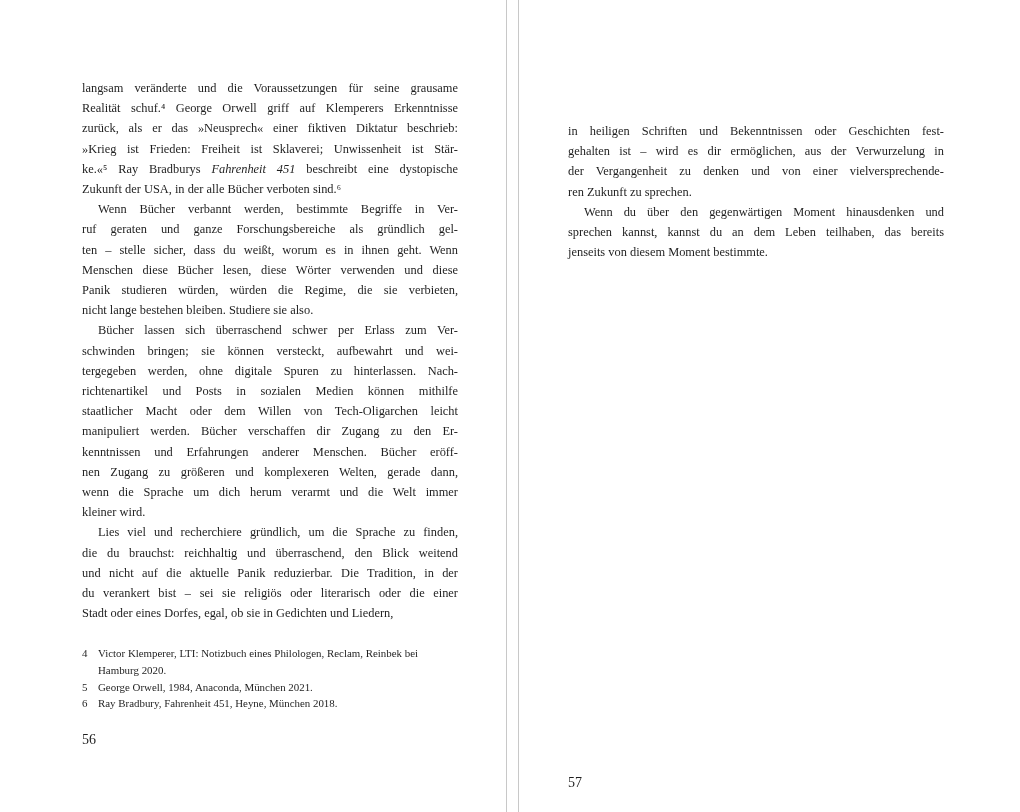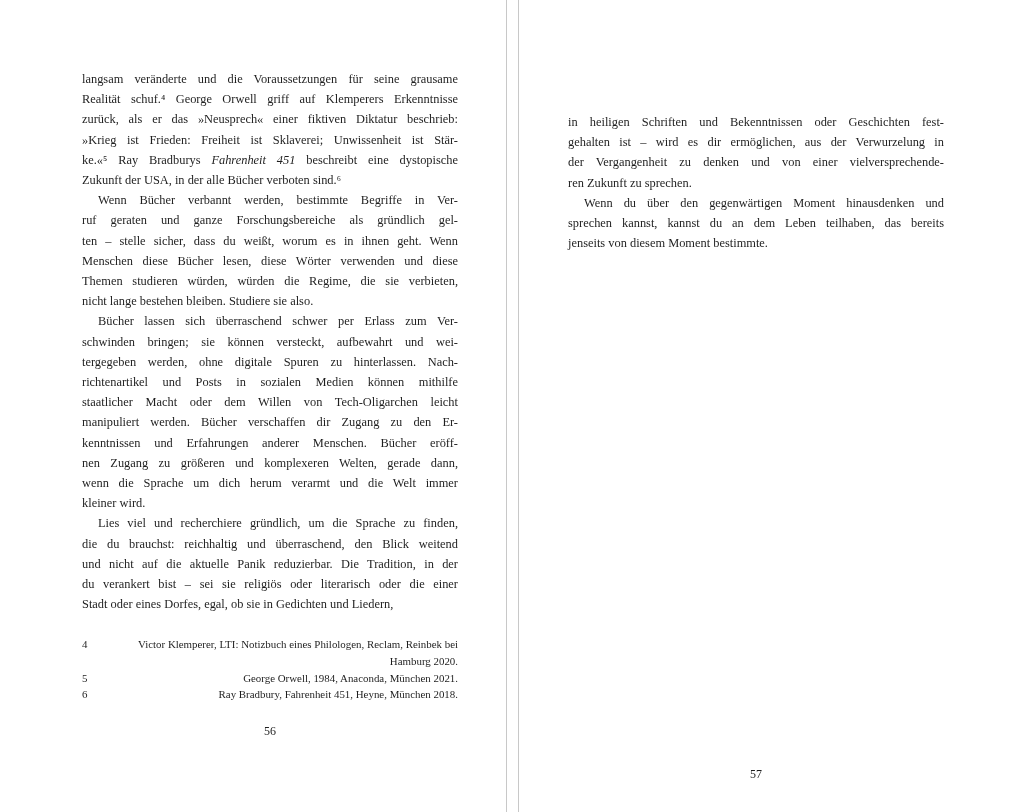--- a/index.html
+++ b/index.html
@@ -15,21 +15,21 @@
   }
   .spread {
     position: relative;
     width: 1020px;
     height: 812px;
     background: #ffffff;
     overflow: hidden;
   }
   .page {
     position: absolute;
-    top: 7px;
+    top: 16px;
     height: 586px;
   }
   .page-left  { left: 0;     width: 506px; }
   .page-right { left: 518px; width: 502px; margin-top: 43px; }
 
   .gutter-line {
     position: absolute;
     top: 0;
     bottom: 0;
     width: 1px;
@@ -58,28 +58,27 @@
   .footnotes {
     position: absolute;
     left: 82px;
     top: 629px;
     width: 376px;
     font-size: 10.9px;
     line-height: 16.8px;
   }
   .footnote { display: flex; }
   .fn-num   { flex: 0 0 16px; }
-  .fn-text  { flex: 1; text-align: right; }
+  .fn-text  { flex: 1; }
 
   .page-number {
     position: absolute;
     top: 716px;
     width: 376px;
-    text-align: center;
-    font-size: 12px;
+    font-size: 14px;
     line-height: 16px;
   }
   .pn-left  { left: 82px; }
   .pn-right { left: 50px; }
 
   i { font-style: italic; }
 </style>
 </head>
 <body>
 
@@ -93,21 +92,21 @@
           <div class="line">zurück, als er das »Neusprech« einer fiktiven Diktatur beschrieb:</div>
           <div class="line">»Krieg ist Frieden: Freiheit ist Sklaverei; Unwissenheit ist Stär-</div>
           <div class="line">ke.«⁵ Ray Bradburys <i>Fahrenheit 451</i> beschreibt eine dystopische</div>
           <div class="line line-end">Zukunft der USA, in der alle Bücher verboten sind.⁶</div>
         </div>
         <div class="para">
           <div class="line line-indent">Wenn Bücher verbannt werden, bestimmte Begriffe in Ver-</div>
           <div class="line">ruf geraten und ganze Forschungsbereiche als gründlich gel-</div>
           <div class="line">ten – stelle sicher, dass du weißt, worum es in ihnen geht. Wenn</div>
           <div class="line">Menschen diese Bücher lesen, diese Wörter verwenden und diese</div>
-          <div class="line">Themen studieren würden, würden die Regime, die sie verbieten,</div>
+          <div class="line">Panik studieren würden, würden die Regime, die sie verbieten,</div>
           <div class="line line-end">nicht lange bestehen bleiben. Studiere sie also.</div>
         </div>
         <div class="para">
           <div class="line line-indent">Bücher lassen sich überraschend schwer per Erlass zum Ver-</div>
           <div class="line">schwinden bringen; sie können versteckt, aufbewahrt und wei-</div>
           <div class="line">tergegeben werden, ohne digitale Spuren zu hinterlassen. Nach-</div>
           <div class="line">richtenartikel und Posts in sozialen Medien können mithilfe</div>
           <div class="line">staatlicher Macht oder dem Willen von Tech-Oligarchen leicht</div>
           <div class="line">manipuliert werden. Bücher verschaffen dir Zugang zu den Er-</div>
           <div class="line">kenntnissen und Erfahrungen anderer Menschen. Bücher eröff-</div>

